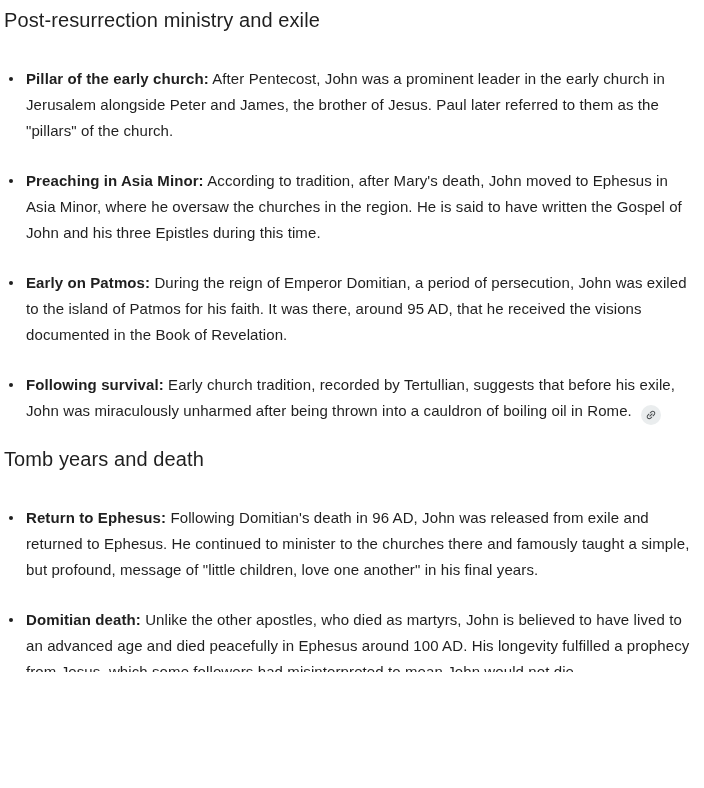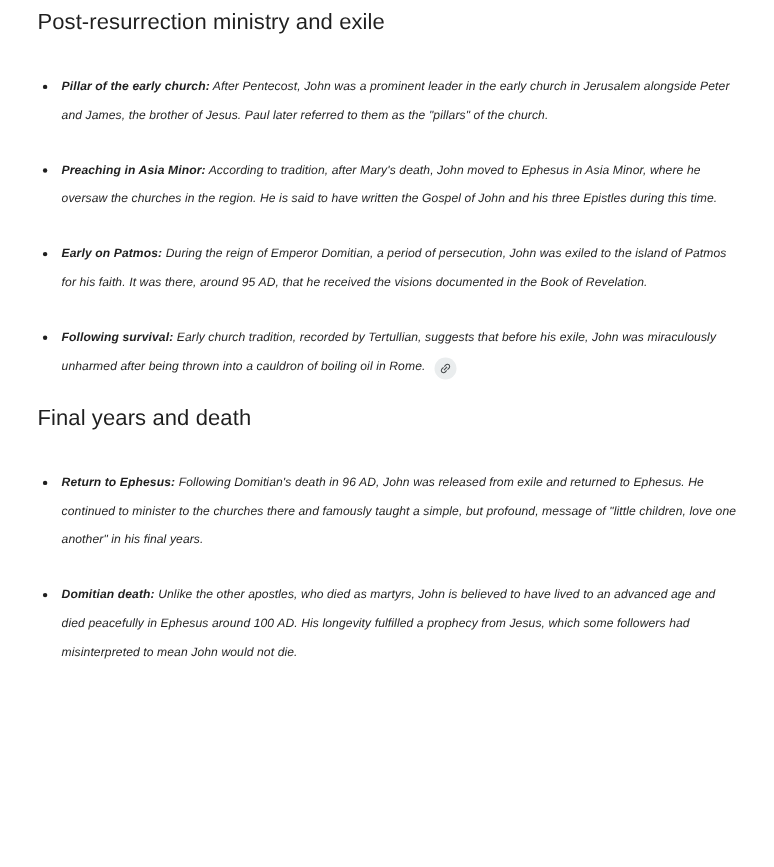--- a/index.html
+++ b/index.html
@@ -11,46 +11,45 @@
   * { box-sizing: border-box; }
   html, body { margin: 0; padding: 0; background: var(--bg); }
   body {
     font-family: "Liberation Sans", "DejaVu Sans", sans-serif;
     color: var(--text);
     -webkit-font-smoothing: antialiased;
   }
   .page {
     width: 704px;
     height: 672px;
-    padding: 6px 34px 10px;
+    padding: 6px 4px 10px;
     background: var(--bg);
     overflow: hidden;
   }
   .section-heading {
     font-size: 20px;
     line-height: 28px;
     font-weight: 500;
     letter-spacing: 0.1px;
     margin: 0;
     color: var(--text);
   }
   .section + .section { margin-top: 20px; }
   .bullet-list {
     list-style: none;
     margin: 32px 0 0 0;
     padding: 0;
   }
   .bullet-item {
     position: relative;
     padding-left: 22px;
-    font-size: 11px;
+    font-size: 15px;
     line-height: 26px;
     letter-spacing: 0.1px;
     color: var(--text);
-    font-style: italic;
   }
   .bullet-item + .bullet-item { margin-top: 24px; }
   .bullet-item::before {
     content: "";
     position: absolute;
     left: 5px;
     top: 11px;
     width: 4px;
     height: 4px;
     border-radius: 50%;
@@ -86,20 +85,20 @@
           <li class="bullet-item"><span class="lead">Preaching in Asia Minor:</span> <span class="body-text">According to tradition, after Mary's death, John moved to Ephesus in Asia Minor, where he oversaw the churches in the region. He is said to have written the Gospel of John and his three Epistles during this time.</span></li>
           <li class="bullet-item"><span class="lead">Early on Patmos:</span> <span class="body-text">During the reign of Emperor Domitian, a period of persecution, John was exiled to the island of Patmos for his faith. It was there, around 95 AD, that he received the visions documented in the Book of Revelation.</span></li>
           <li class="bullet-item"><span class="lead">Following survival:</span> <span class="body-text">Early church tradition, recorded by Tertullian, suggests that before his exile, John was miraculously unharmed after being thrown into a cauldron of boiling oil in Rome.</span> <span class="link-chip">
               <svg width="12" height="12" viewBox="0 0 24 24" fill="#45494b">
                 <path d="M3.9 12c0-1.71 1.39-3.1 3.1-3.1h4V7H7c-2.76 0-5 2.24-5 5s2.24 5 5 5h4v-1.9H7c-1.71 0-3.1-1.39-3.1-3.1zM8 13h8v-2H8v2zm9-6h-4v1.9h4c1.71 0 3.1 1.39 3.1 3.1s-1.39 3.1-3.1 3.1h-4V17h4c2.76 0 5-2.24 5-5s-2.24-5-5-5z"></path>
               </svg>
             </span></li>
         </ul>
       </section>
       <section class="section">
-        <h2 class="section-heading">Final years and death</h2>
+        <h2 class="section-heading">Tomb years and death</h2>
         <ul class="bullet-list">
           <li class="bullet-item"><span class="lead">Return to Ephesus:</span> <span class="body-text">Following Domitian's death in 96 AD, John was released from exile and returned to Ephesus. He continued to minister to the churches there and famously taught a simple, but profound, message of "little children, love one another" in his final years.</span></li>
           <li class="bullet-item"><span class="lead">Domitian death:</span> <span class="body-text">Unlike the other apostles, who died as martyrs, John is believed to have lived to an advanced age and died peacefully in Ephesus around 100 AD. His longevity fulfilled a prophecy from Jesus, which some followers had misinterpreted to mean John would not die.</span></li>
         </ul>
       </section>
     </div>
 </div>
 
 </body></html>

